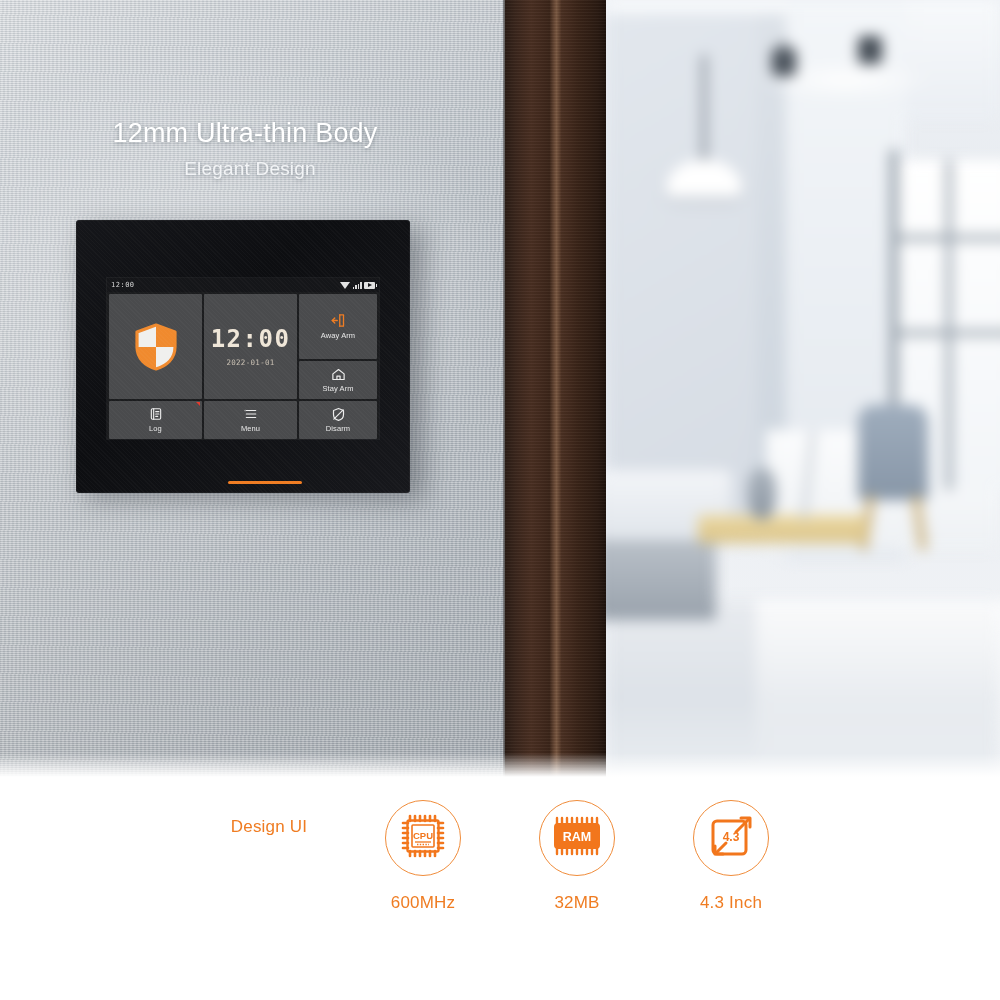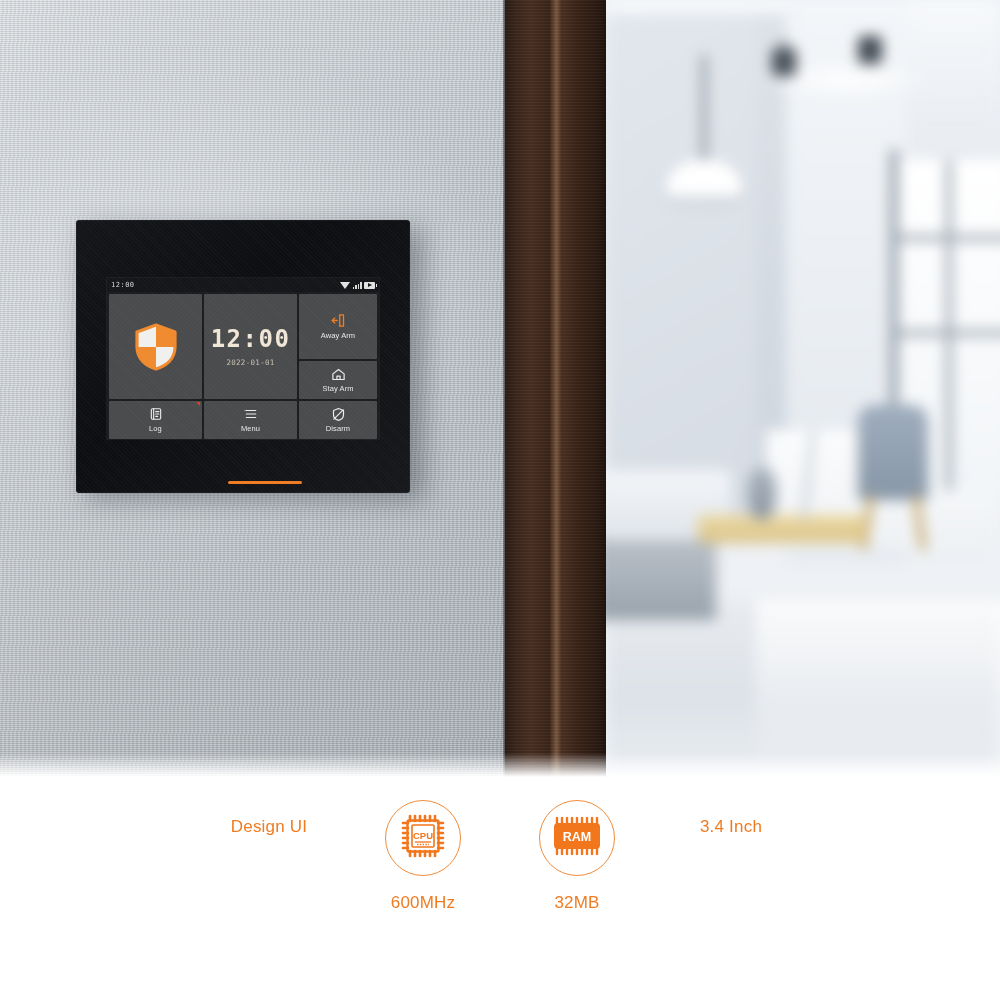--- a/index.html
+++ b/index.html
@@ -269,20 +269,24 @@
         <div class="r-chairleg1"></div>
         <div class="r-chairleg2"></div>
         <div class="r-sofa"></div>
         <div class="r-sofa2"></div>
         <div class="r-table"></div>
         <div class="r-vase"></div>
         <div class="r-stem"></div>
       </div>
     </div>
 
+    <div class="headline">
+      <div class="h1">12mm Ultra-thin Body</div>
+      <div class="h2">Elegant Design</div>
+    </div>
 
     <div class="device-shadow"></div>
     <div class="device">
       <div class="device-accent"></div>
 
       <div class="screen">
 
         <div class="statusbar">
           <span class="sb-time">12:00</span>
           <span class="sb-icons">
@@ -463,19 +467,33 @@
             </g>
             <rect x="5" y="9" width="46" height="26" rx="4" fill="#f2761c"></rect>
             <text x="28" y="27" font-family="Liberation Sans, sans-serif" font-size="12.5" font-weight="bold" fill="#ffffff" text-anchor="middle">RAM</text>
           </svg>
         </span>
       </div>
       <div class="f-label">32MB</div>
     </div>
 
     <div class="feature">
-      <div class="f-label">3.4 Inch</div>
+      <div class="f-circle">
+        <span>
+          <svg width="50" height="50" viewBox="0 0 50 50">
+            <rect x="7" y="10" width="33" height="33" rx="4" fill="none" stroke="#f2761c" stroke-width="3"></rect>
+            <g stroke="#f2761c" stroke-width="3" stroke-linecap="round" stroke-linejoin="round" fill="none">
+              <path d="M30 21 L43 8"></path>
+              <path d="M35 7 H44 V16"></path>
+              <path d="M20 32 L10 42"></path>
+              <path d="M17 43 H9 V35"></path>
+            </g>
+            <text x="25" y="30" font-family="Liberation Sans, sans-serif" font-size="12" font-weight="bold" fill="#f2761c" text-anchor="middle">4.3</text>
+          </svg>
+        </span>
+      </div>
+      <div class="f-label">4.3 Inch</div>
     </div>
 
 
   </div>
 
 </div>
 
 </body></html>

